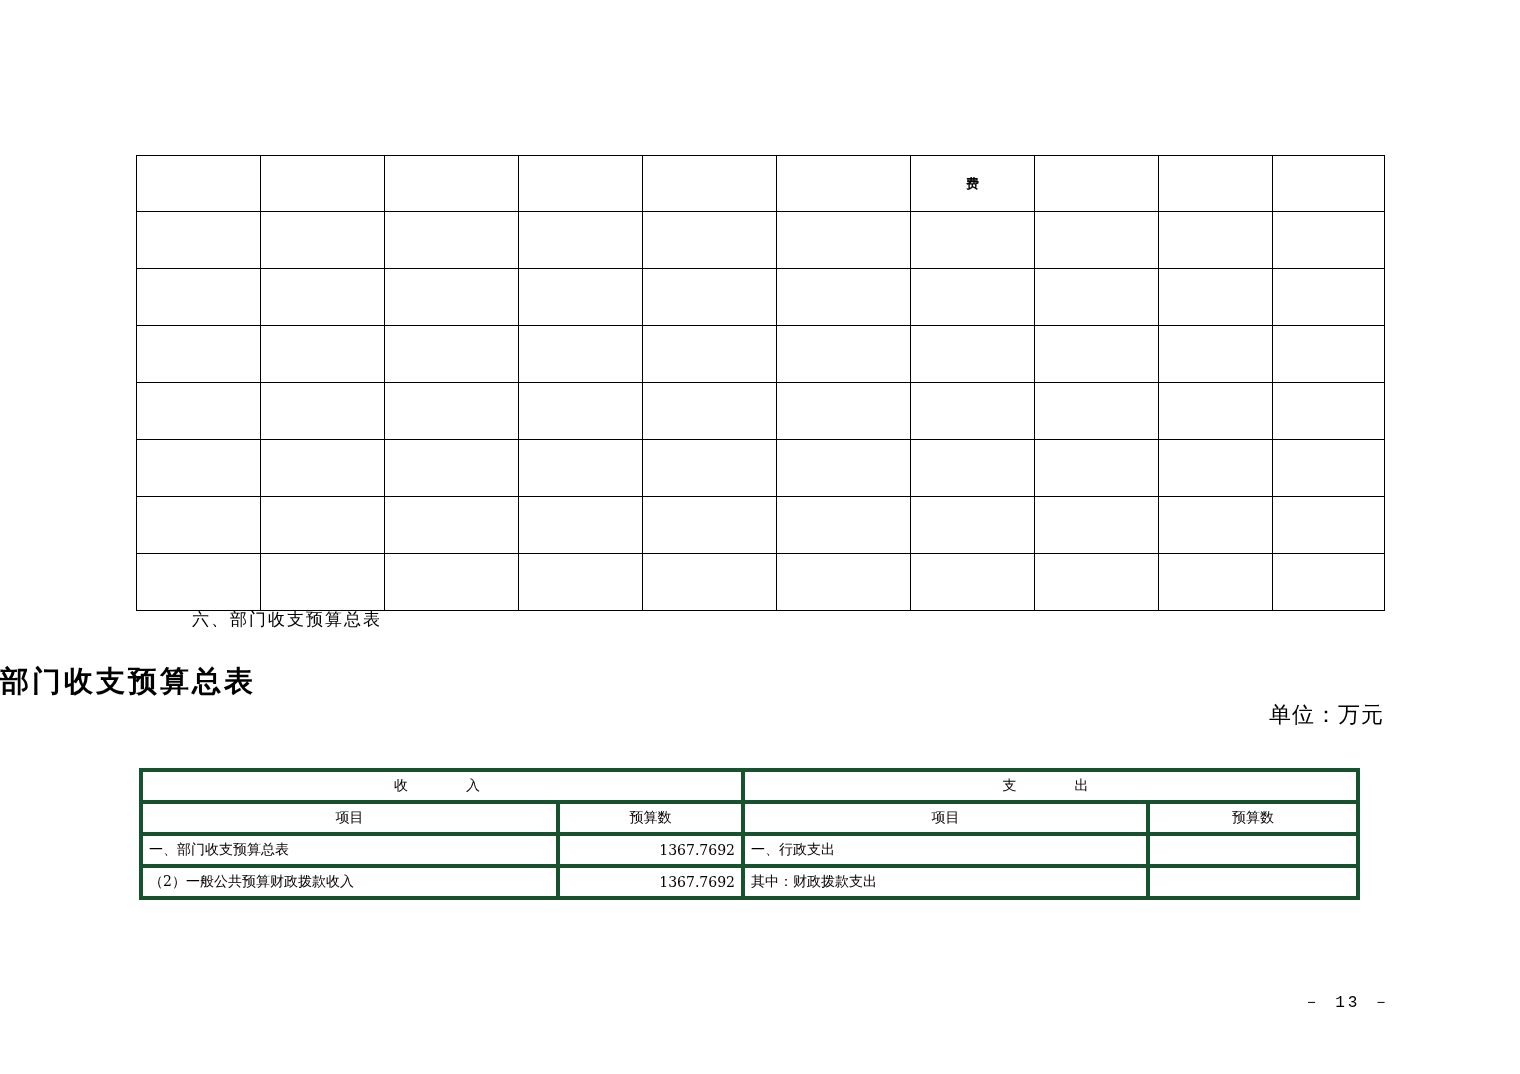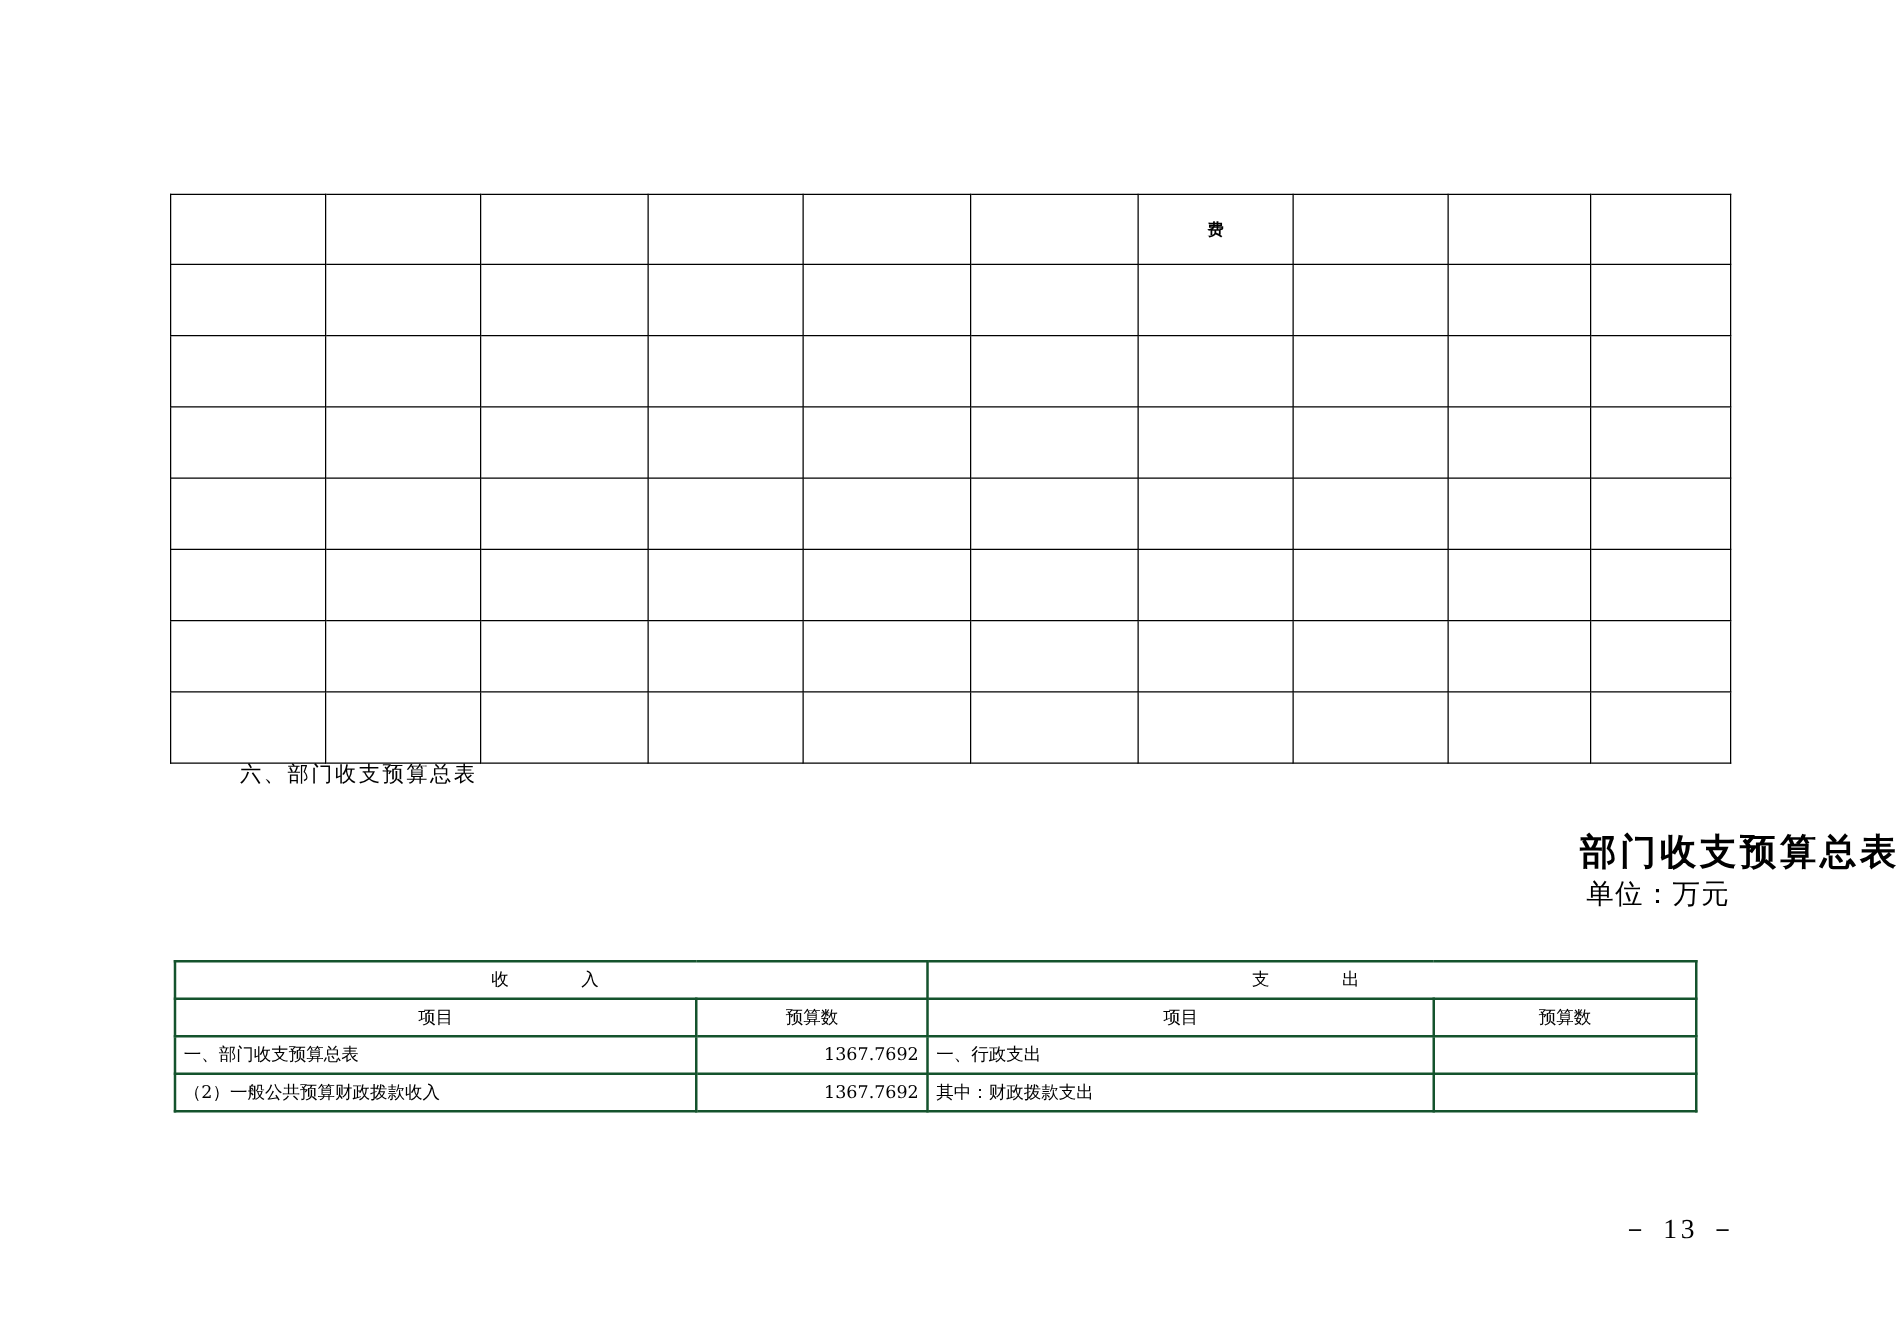--- a/index.html
+++ b/index.html
@@ -63,21 +63,21 @@
     font-family: "DejaVu Sans", "Liberation Sans", sans-serif;
     white-space: nowrap;
   }
 
   
   .table-title {
     position: absolute;
     left: 0;
     top: 662px;
     width: 1520px;
-    text-align: right;
+    text-align: left;
     font-size: 29px;
     font-weight: bold;
     letter-spacing: 3px;
     font-family: "DejaVu Serif", "Liberation Serif", serif;
   }
 
   
   .unit-line {
     position: absolute;
     right: 136px;
@@ -93,21 +93,21 @@
     left: 139px;
     top: 768px;
     width: 1217px;
   }
   .budget-table-wrap table {
     border-collapse: collapse;
     table-layout: fixed;
     width: 100%;
   }
   .budget-table-wrap td {
-    border: 2px solid #14532d;
+    border: 4px solid #14532d;
     font-size: 14px;
     font-family: "DejaVu Serif", "Liberation Serif", serif;
     height: 28px;
     padding: 0 6px;
     vertical-align: middle;
   }
   .th-center {
     text-align: center;
     margin-top: 12px;
   }
@@ -131,24 +131,24 @@
     padding-left: 12px;
   }
   .indent-exp-2 {
     padding-left: 36px;
   }
 
   
   .page-number {
     position: absolute;
     right: 128px;
-    top: 968px;
-    font-size: 22px;
+    top: 992px;
+    font-size: 16px;
     letter-spacing: 3px;
-    font-family: Liberation Serif, serif;
+    font-family: Liberation Mono, monospace;
   }
 </style>
 </head>
 <body>
 
 <div class="page">
 
   <div class="top-table-wrap">
     <table class="grid">
       <colgroup>

